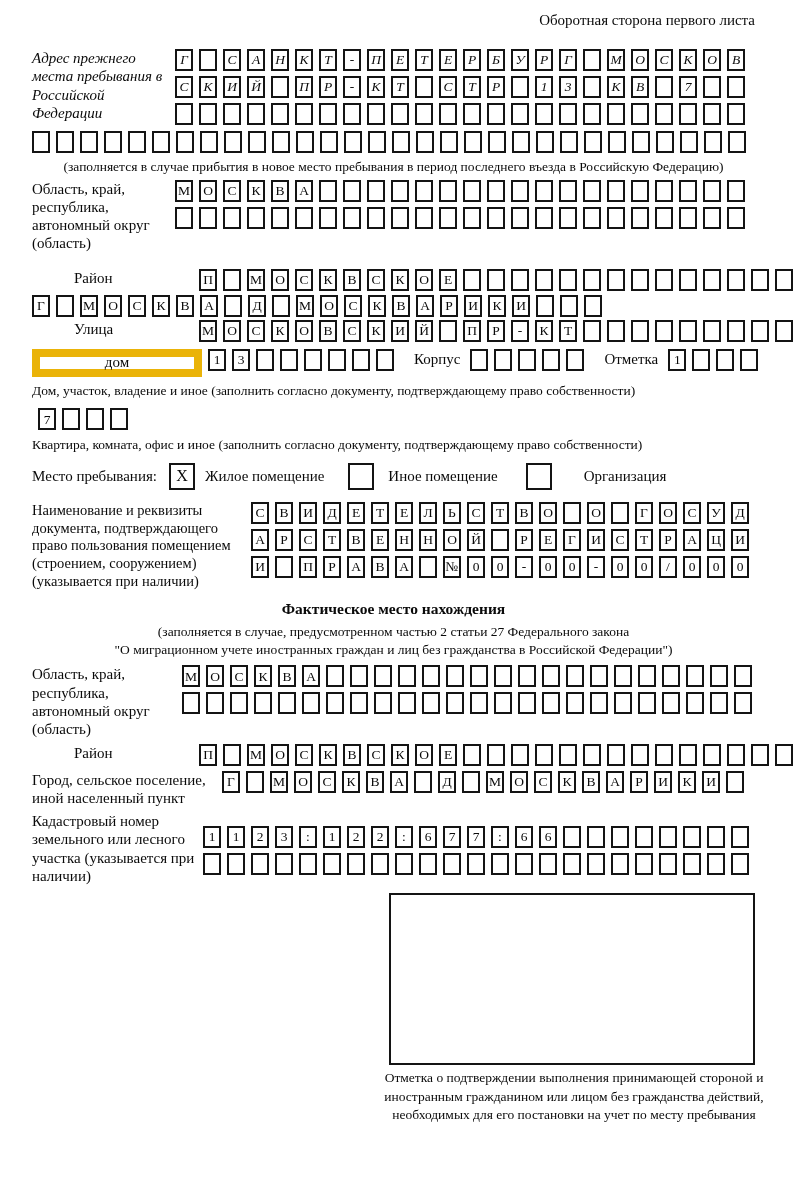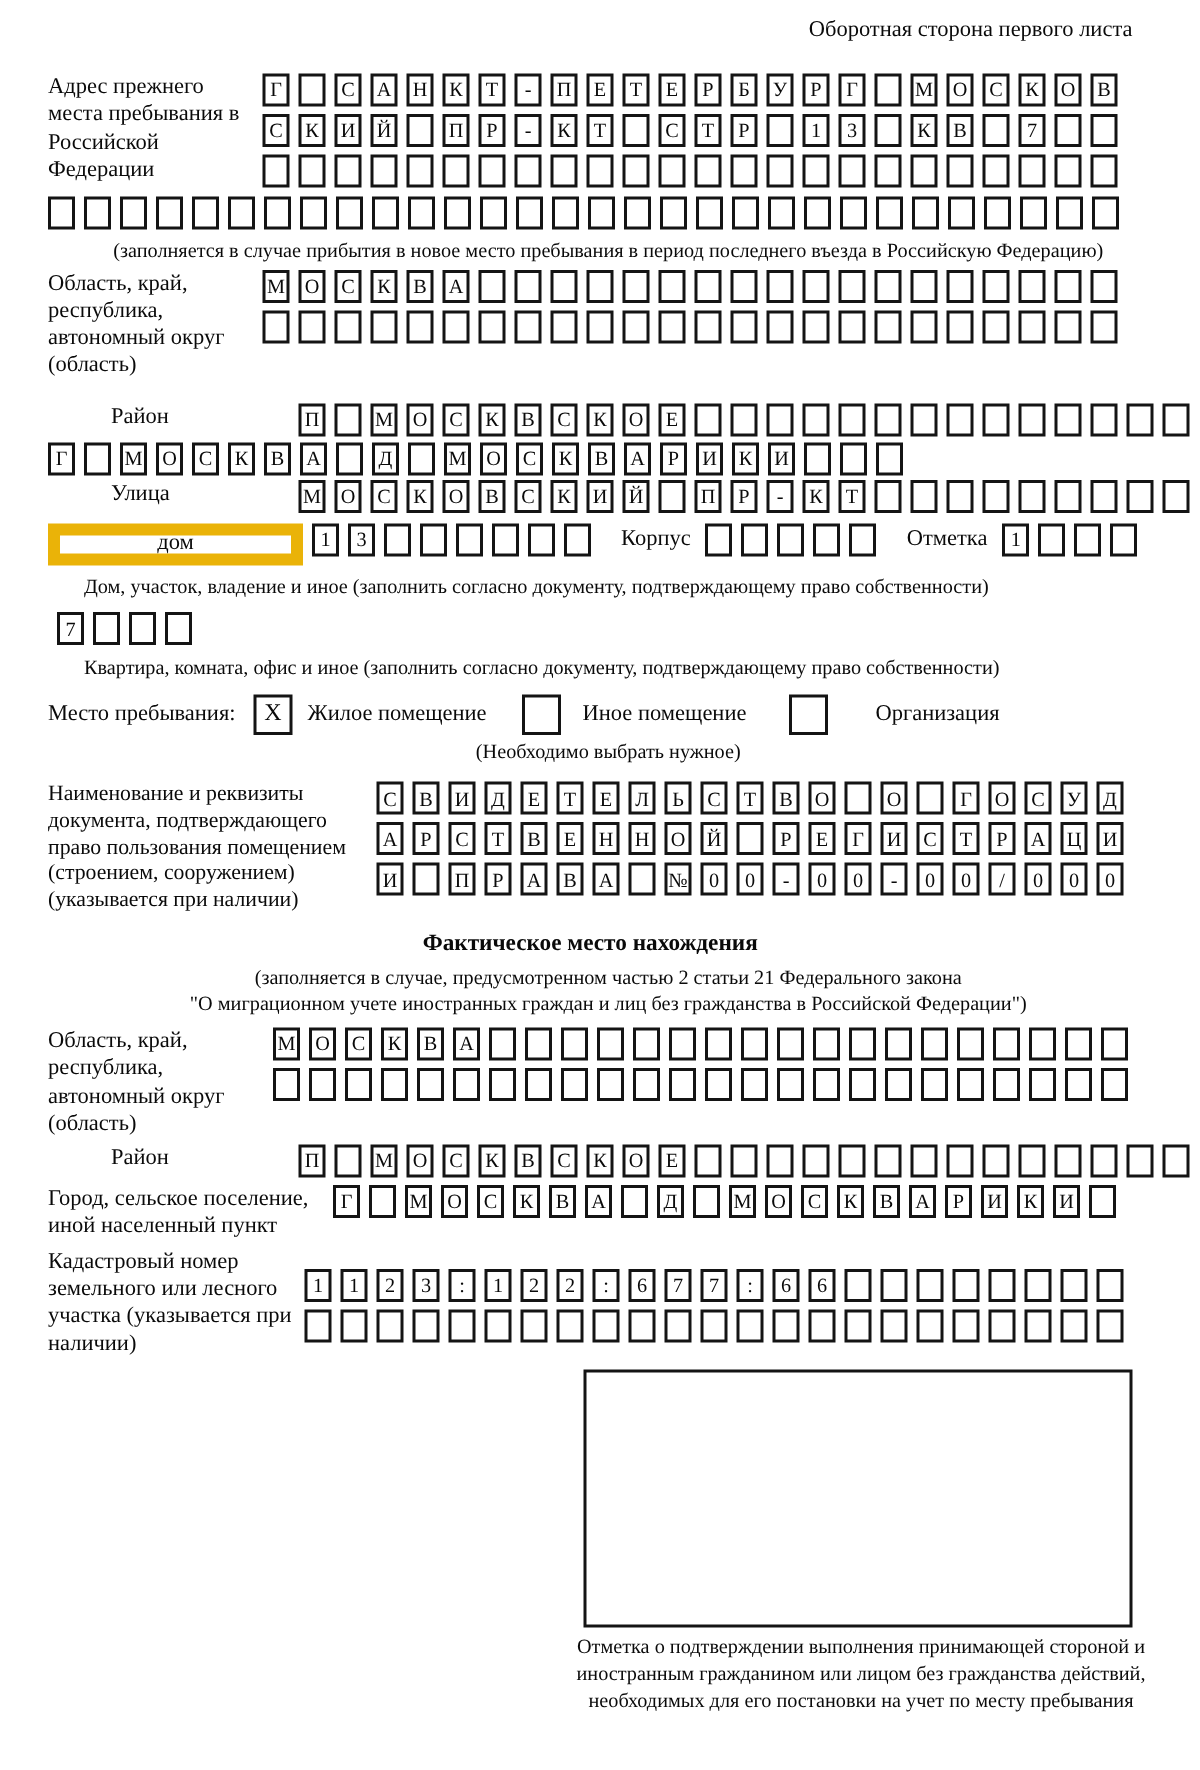--- a/index.html
+++ b/index.html
@@ -14,42 +14,42 @@
   .label{font-size:15px;line-height:1.22;flex:none;}
   .w143{width:143px;} .w125{width:125px;margin-left:42px;} .w150{width:150px;}
   .w190{width:190px;} .w170{width:170px;} .w210{width:210px;}
   .cells{display:flex;flex-wrap:nowrap;flex:none;}
   .cells-col{display:flex;flex-direction:column;gap:5px;flex:none;}
   .cell{
     box-sizing:border-box;flex:none;width:18px;height:22px;border:2px solid #141414;
     margin-right:6px;display:inline-flex;align-items:center;justify-content:center;
     font-size:13.5px;line-height:1;
   }
-  .cap{font-size:13.5px;line-height:1.3;margin-left:24px;}
+  .cap{font-size:13.5px;line-height:1.3;}
   .cap-center{text-align:center;}
   .sec-title{font-size:16px;font-weight:bold;text-align:center;}
   .wide-box{
     box-sizing:border-box;border:8px solid #eab308;height:28px;flex:none;
     display:flex;align-items:center;justify-content:center;font-size:15px;
   }
   .bw170{width:170px;} .bw200{width:200px;}
   .inline-label{font-size:15px;margin:2px 10px 0 14px;flex:none;}
   .ml6{margin-left:6px;}
   .mla{margin-left:auto;}
   .checkbox{
     box-sizing:border-box;flex:none;width:26px;height:27px;border:2px solid #141414;
     display:inline-flex;align-items:center;justify-content:center;font-size:16px;
   }
   .stay-row{align-items:center;font-size:15px;}
   .stamp-box{box-sizing:border-box;width:366px;height:172px;border:2px solid #141414;margin-left:auto;}
   .stamp-note{width:402px;margin-left:auto;margin-right:-20px;text-align:center;font-size:13.5px;line-height:1.35;}
   .mt2{margin-top:2px;} .mt3{margin-top:3px;} .mt4{margin-top:4px;} .mt5{margin-top:5px;}
   .mt6{margin-top:6px;} .mt7{margin-top:7px;} .mt8{margin-top:8px;} .mt9{margin-top:9px;}
   .mt10{margin-top:10px;} .mt12{margin-top:12px;}
-  .mt16{margin-top:16px;} .mt20{margin-top:20px;}
+  .mt16{margin-top:16px;} .mt20{margin-top:20px;font-style:italic;}
 </style>
 </head>
 <body>
 
 <div class="page">
 
   <div class="header-note">Оборотная сторона первого листа</div>
 
   <div class="row mt20">
     <div class="label w143">Адрес прежнего места пребывания в Российской Федерации</div>
@@ -362,21 +362,20 @@
 
   <div class="row mt9 stay-row">
     <span>Место пребывания:</span>
     <span class="checkbox" style="margin-left:12px;">X</span>
     <span style="margin-left:10px;">Жилое помещение</span>
     <span class="checkbox" style="margin-left:24px;"></span>
     <span style="margin-left:14px;">Иное помещение</span>
     <span class="checkbox" style="margin-left:28px;"></span>
     <span style="margin-left:32px;">Организация</span>
   </div>
-  <div class="cap cap-center mt2">(Необходимо выбрать нужное)</div>
 
   <div class="row mt12">
     <div class="label w210" style="font-size:14.5px;">Наименование и реквизиты документа, подтверждающего право пользования помещением (строением, сооружением) (указывается при наличии)</div>
     <div class="cells-col mla">
       <div class="cells">
           <span class="cell">С</span>
           <span class="cell">В</span>
           <span class="cell">И</span>
           <span class="cell">Д</span>
           <span class="cell">Е</span>
@@ -440,21 +439,21 @@
           <span class="cell">0</span>
           <span class="cell">/</span>
           <span class="cell">0</span>
           <span class="cell">0</span>
           <span class="cell">0</span>
         </div>
     </div>
   </div>
 
   <div class="sec-title mt10" style="font-size:15.5px;">Фактическое место нахождения</div>
-  <div class="cap cap-center mt5">(заполняется в случае, предусмотренном частью 2 статьи 21 Федерального закона</div>
+  <div class="cap cap-center mt5">(заполняется в случае, предусмотренном частью 2 статьи 27 Федерального закона</div>
   <div class="cap cap-center">"О миграционном учете иностранных граждан и лиц без гражданства в Российской Федерации")</div>
 
   <div class="row mt7">
     <div class="label w150">Область, край, республика, автономный округ (область)</div>
     <div class="cells-col mla">
       <div class="cells">
           <span class="cell">М</span>
           <span class="cell">О</span>
           <span class="cell">С</span>
           <span class="cell">К</span>

